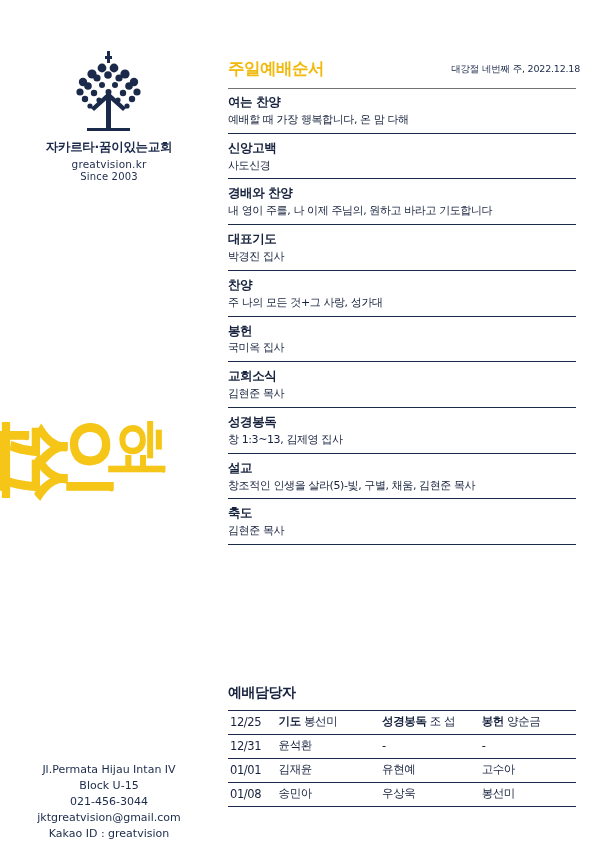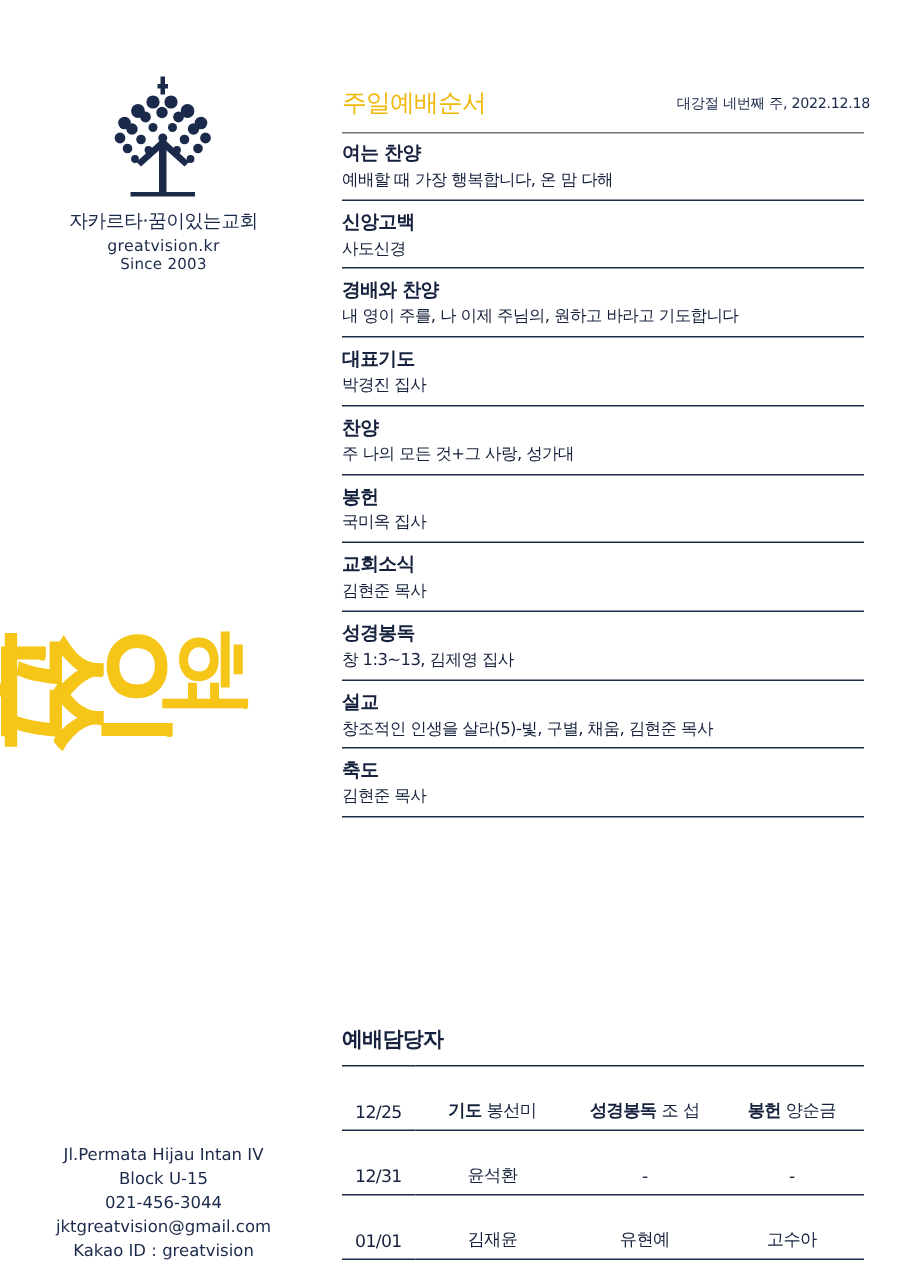--- a/index.html
+++ b/index.html
@@ -34,21 +34,21 @@
     top: 48px;
     width: 218px;
     text-align: center;
   }
   .logo-tree {
     display: block;
     margin: 0 auto;
   }
   .logo-name {
     font-size: 12.5px;
-    font-weight: normal;
+    font-weight: bold;
     color: #1b2a4a;
     letter-spacing: -0.3px;
     margin-top: 3px;
   }
   .logo-site {
     font-size: 10.5px;
     color: #1b2a4a;
     margin-top: 2px;
     letter-spacing: 0.2px;
   }
@@ -123,21 +123,21 @@
     left: 0;
     top: 58px;
     width: 352px;
     height: 20px;
   }
   .order-title {
     position: absolute;
     left: 0;
     top: 0;
     font-size: 16.5px;
-    font-weight: normal;
+    font-weight: bold;
     color: #f0b90b;
     letter-spacing: -0.5px;
   }
   .order-date {
     position: absolute;
     right: 0;
     top: 5px;
     font-size: 9.5px;
     color: #1b2a4a;
     letter-spacing: -0.2px;
@@ -188,23 +188,23 @@
     margin-bottom: 8px;
   }
   table.duty {
     border-collapse: collapse;
     width: 348px;
     font-size: 11.5px;
     color: #16213d;
   }
   table.duty td {
     border-bottom: 1px solid #1b2a4a;
-    padding: 22px 2px 5px 2px;
+    padding: 3px 2px 5px 2px;
     letter-spacing: -0.4px;
-    text-align: center;
+    text-align: left;
     white-space: nowrap;
   }
   table.duty tr:first-child td {
     border-top: 1px solid #1b2a4a;
   }
   td.date-cell {
     text-align: left;
     width: 46px;
     padding-left: 4px;
   }

